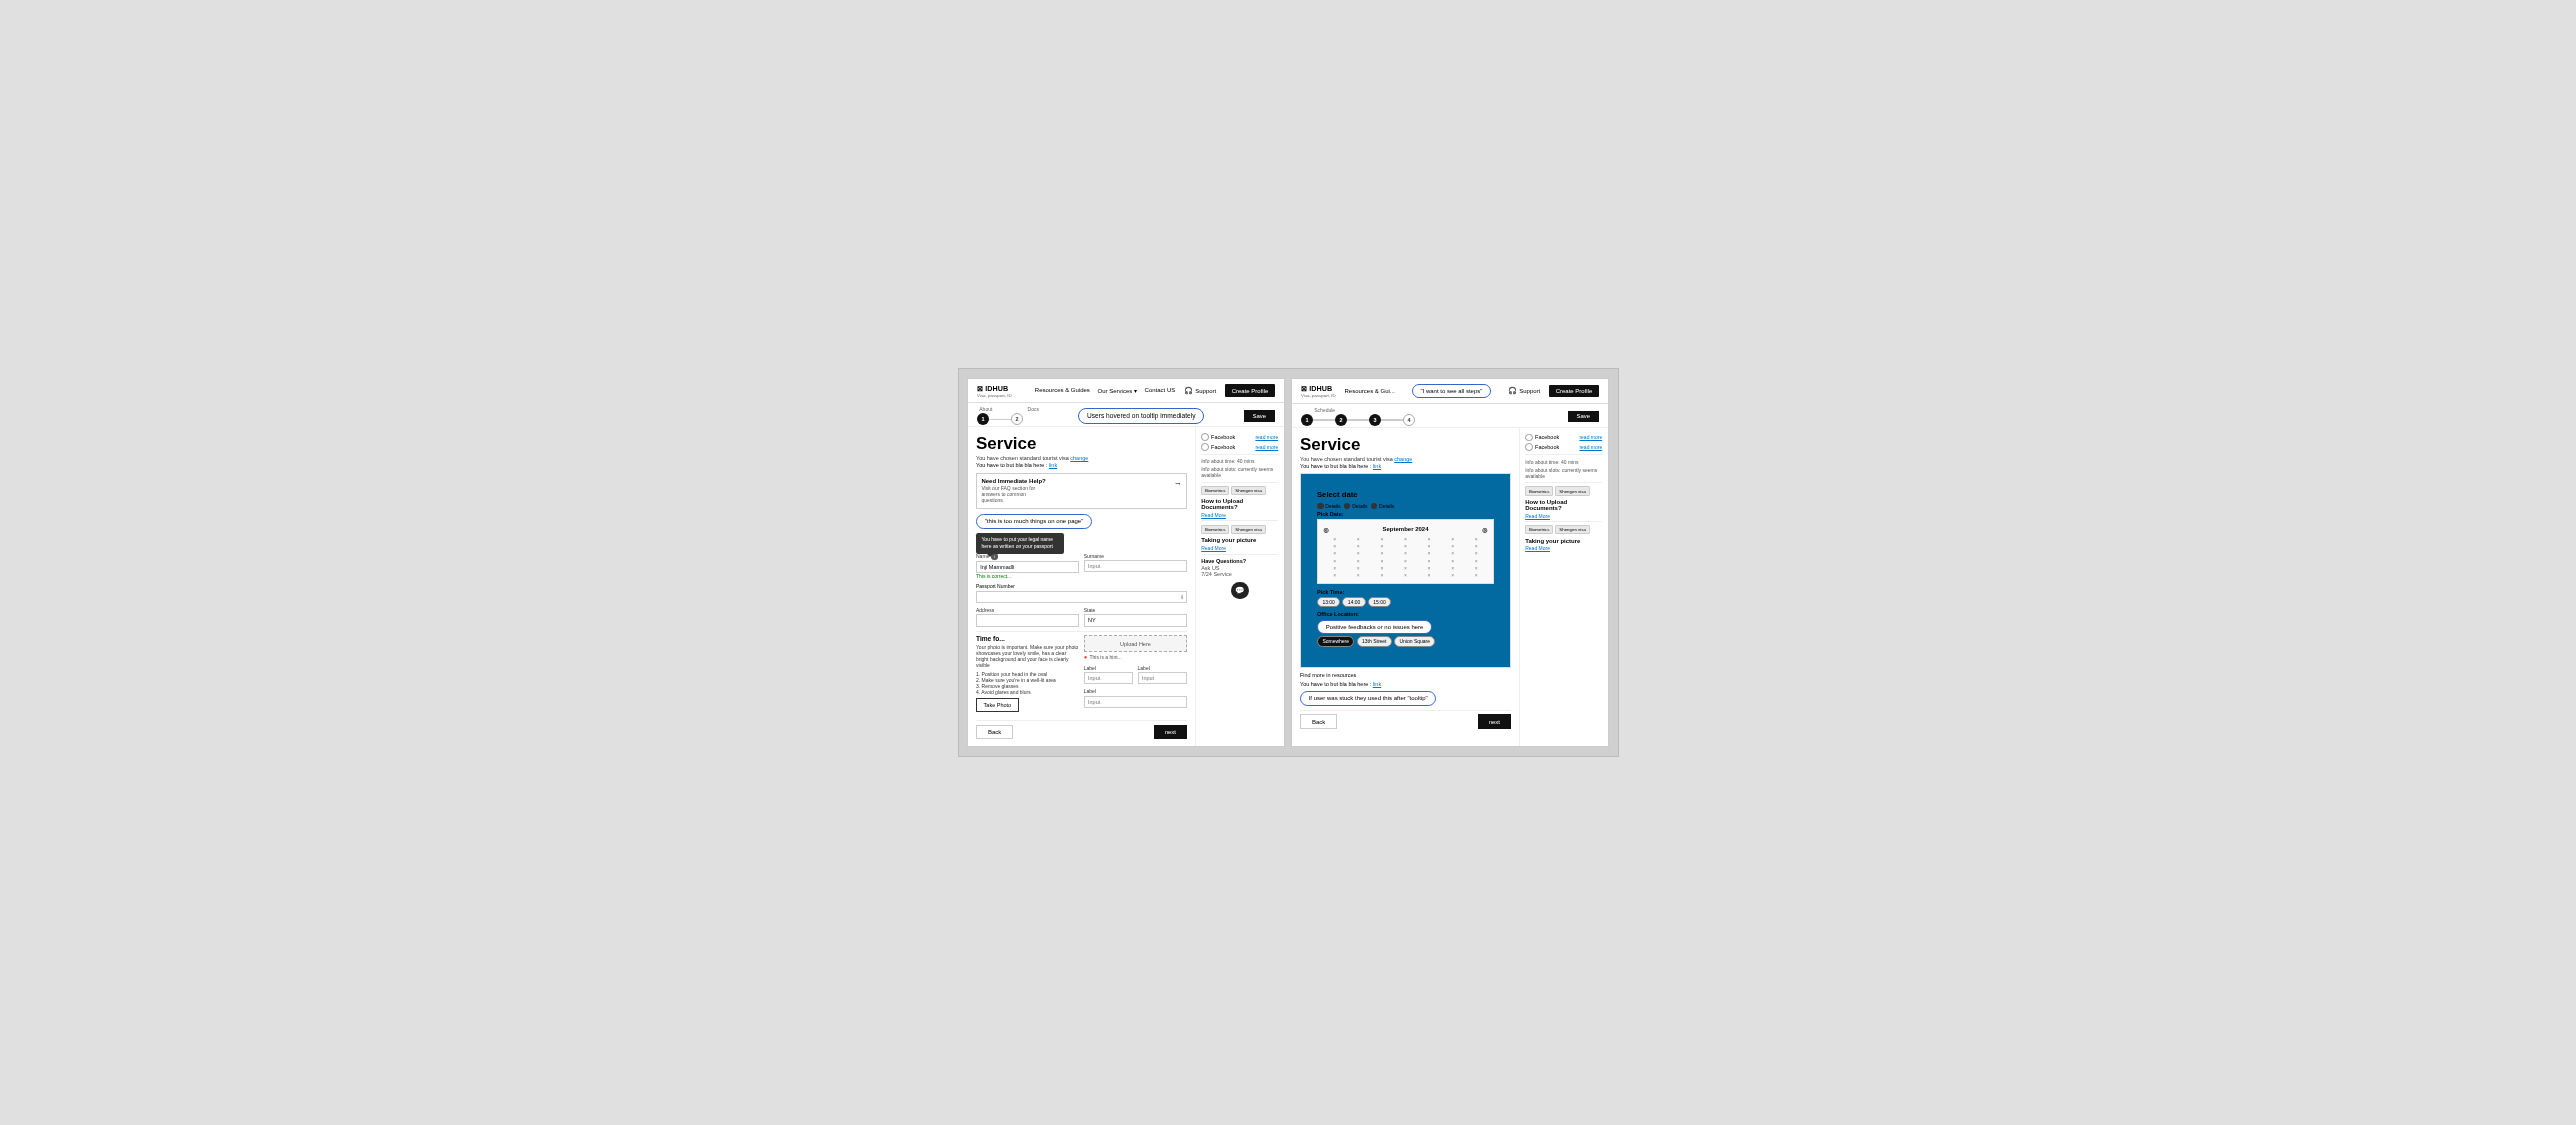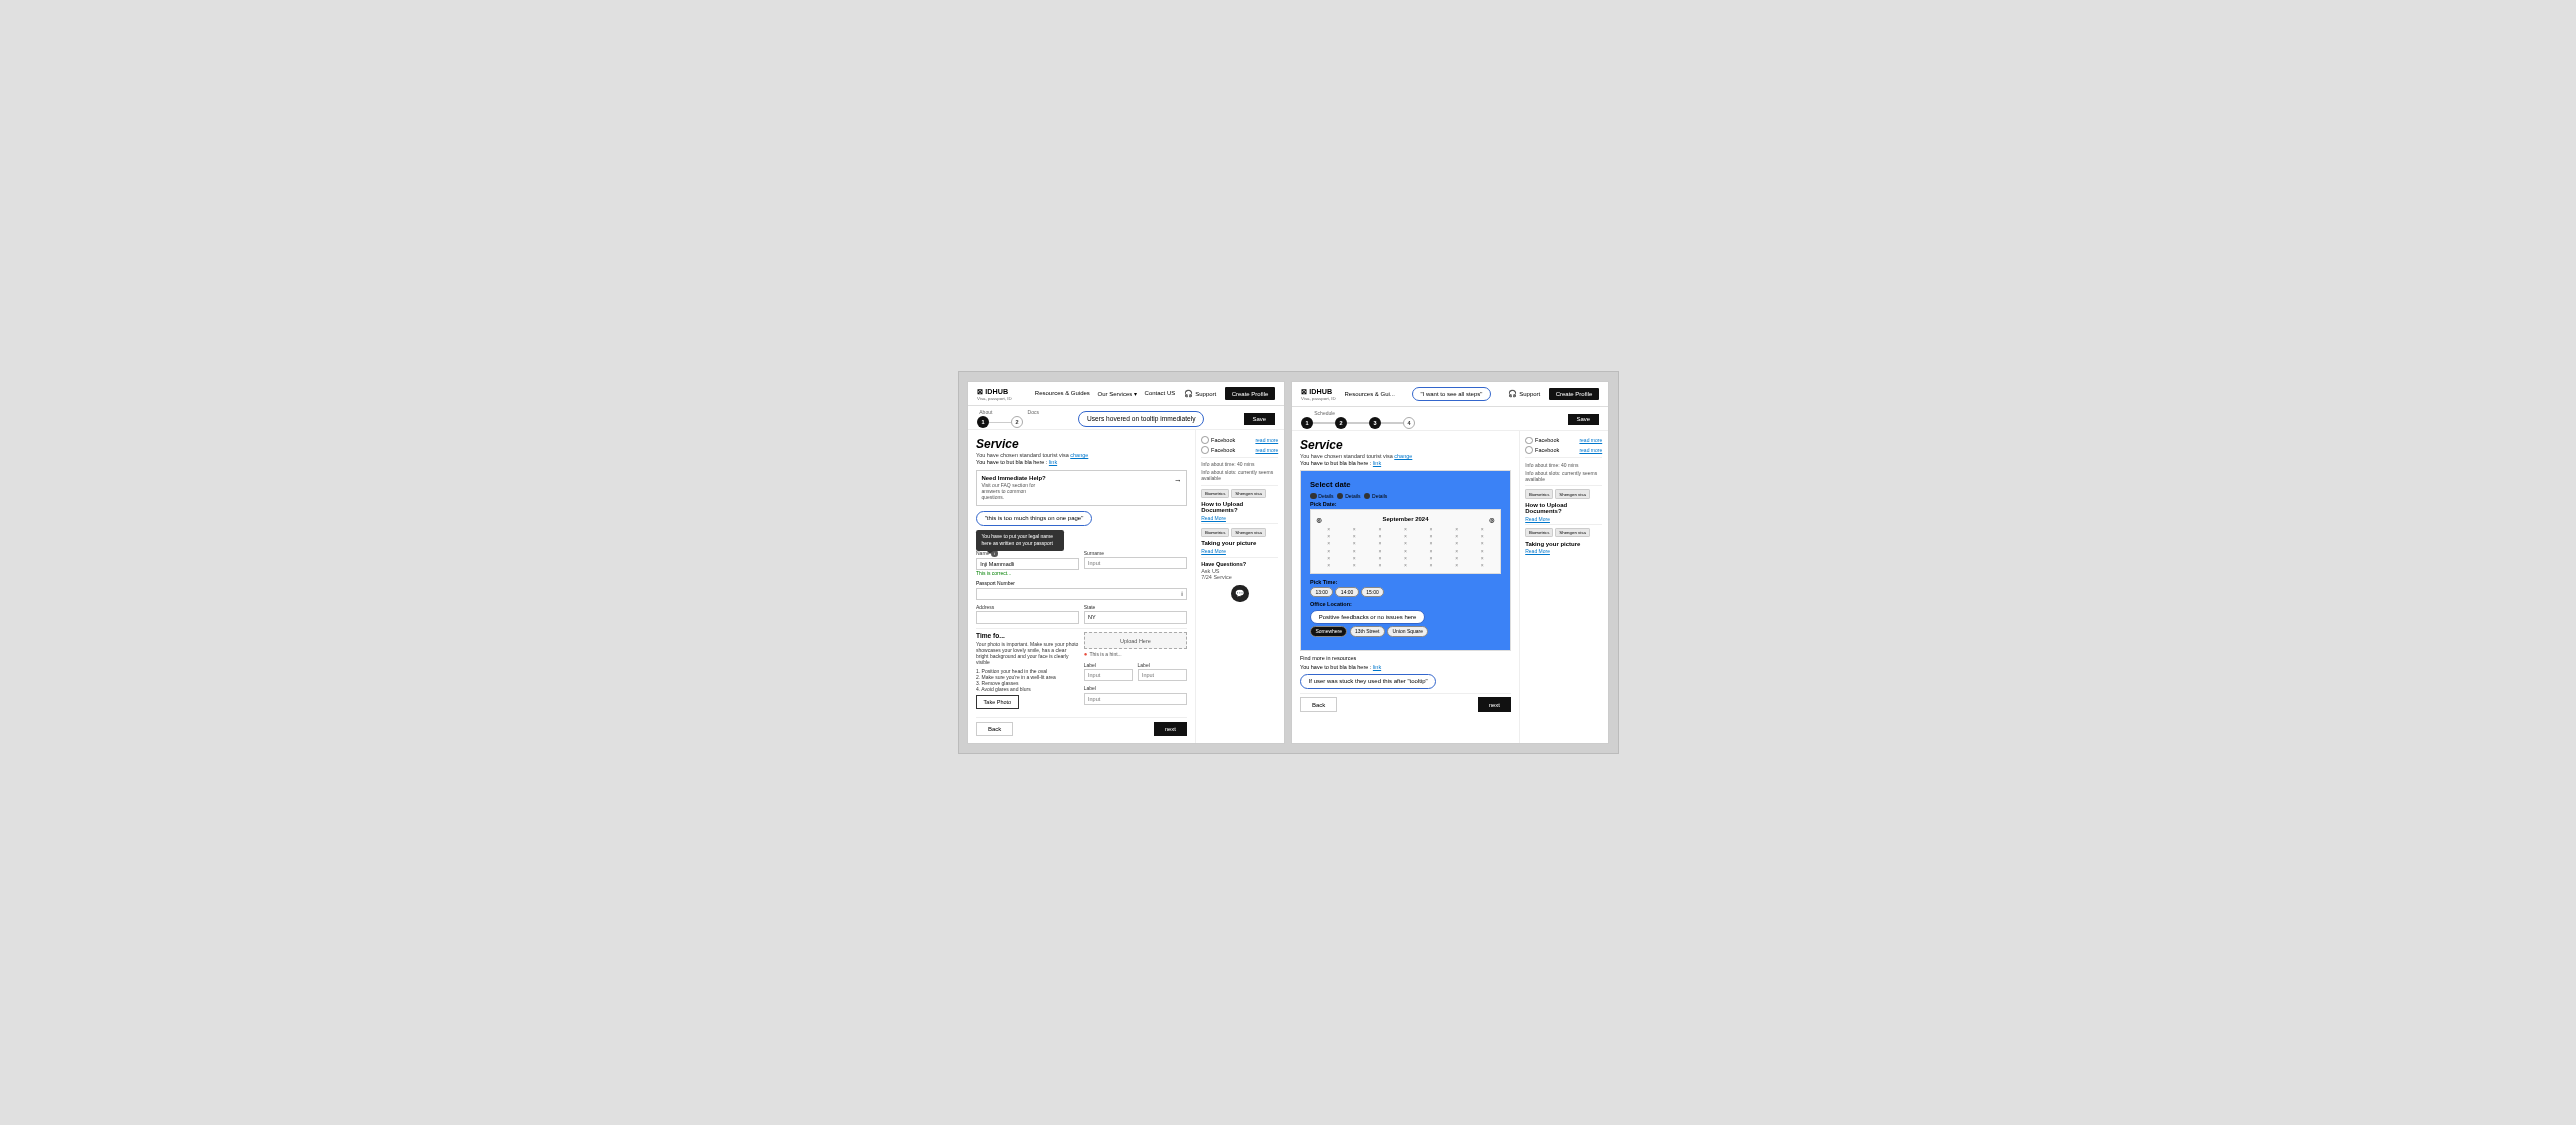--- a/index.html
+++ b/index.html
@@ -131,24 +131,23 @@
       border-right: 0.6px solid #eee;
     }
     .panel-sidebar {
       width: 88px;
       padding: 5.5px;
       font-size: 5.5px;
       overflow-y: auto;
     }
     
     .service-title {
-      font-size: 12px;
+      font-size: 17px;
       font-weight: bold;
       margin-bottom: 1.1px;
-      font-style: italic;
     }
     .service-sub {
       font-size: 5.5px;
       color: #333;
       margin-bottom: 1.1px;
     }
     .link { color: #0077cc; text-decoration: underline; cursor: pointer; }
     .service-note {
       font-size: 5.5px;
       margin-bottom: 4.4px;
@@ -705,21 +704,21 @@
         <div class="service-title">Service</div>
         <div class="service-sub">
           <span>You have chosen standard tourist visa</span>
           <span class="link">change</span>
         </div>
         <div class="service-note">
           <span>You have to but bla bla here :</span>
           <span class="link">link</span>
         </div>
 
-        <div style="border:0.6px solid #ddd;padding:9px;margin-bottom:4.4px;background:#3b82f6;">
+        <div style="border:0.6px solid #ddd;padding:16px;margin-bottom:4.4px;background:#0369a1;">
           <div style="font-size:7.7px;font-weight:bold;margin-bottom:3.3px;">Select date</div>
 
           <div class="details-dots">
             <div class="dot-label">
               <div class="dot"></div>
               <span style="font-size:5px;">Details</span>
             </div>
             <div class="dot-label">
               <div class="dot"></div>
               <span style="font-size:5px;">Details</span>

